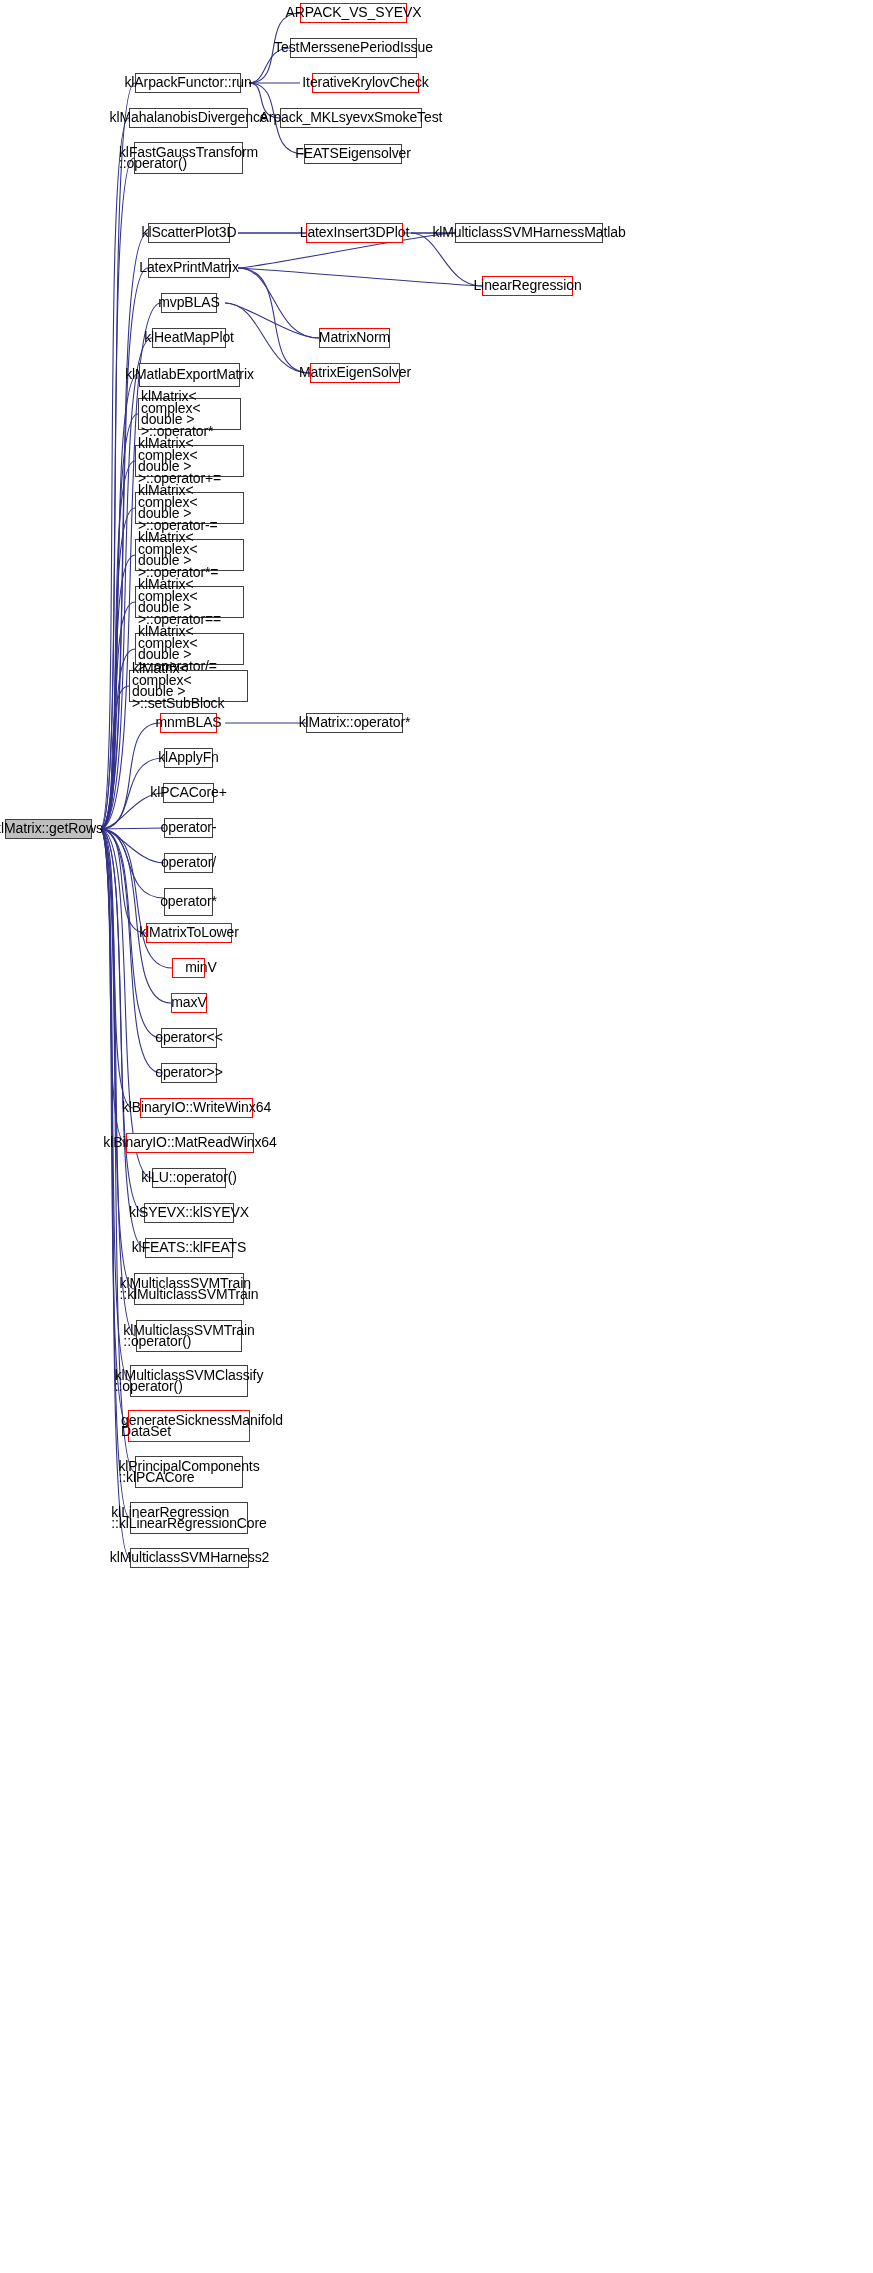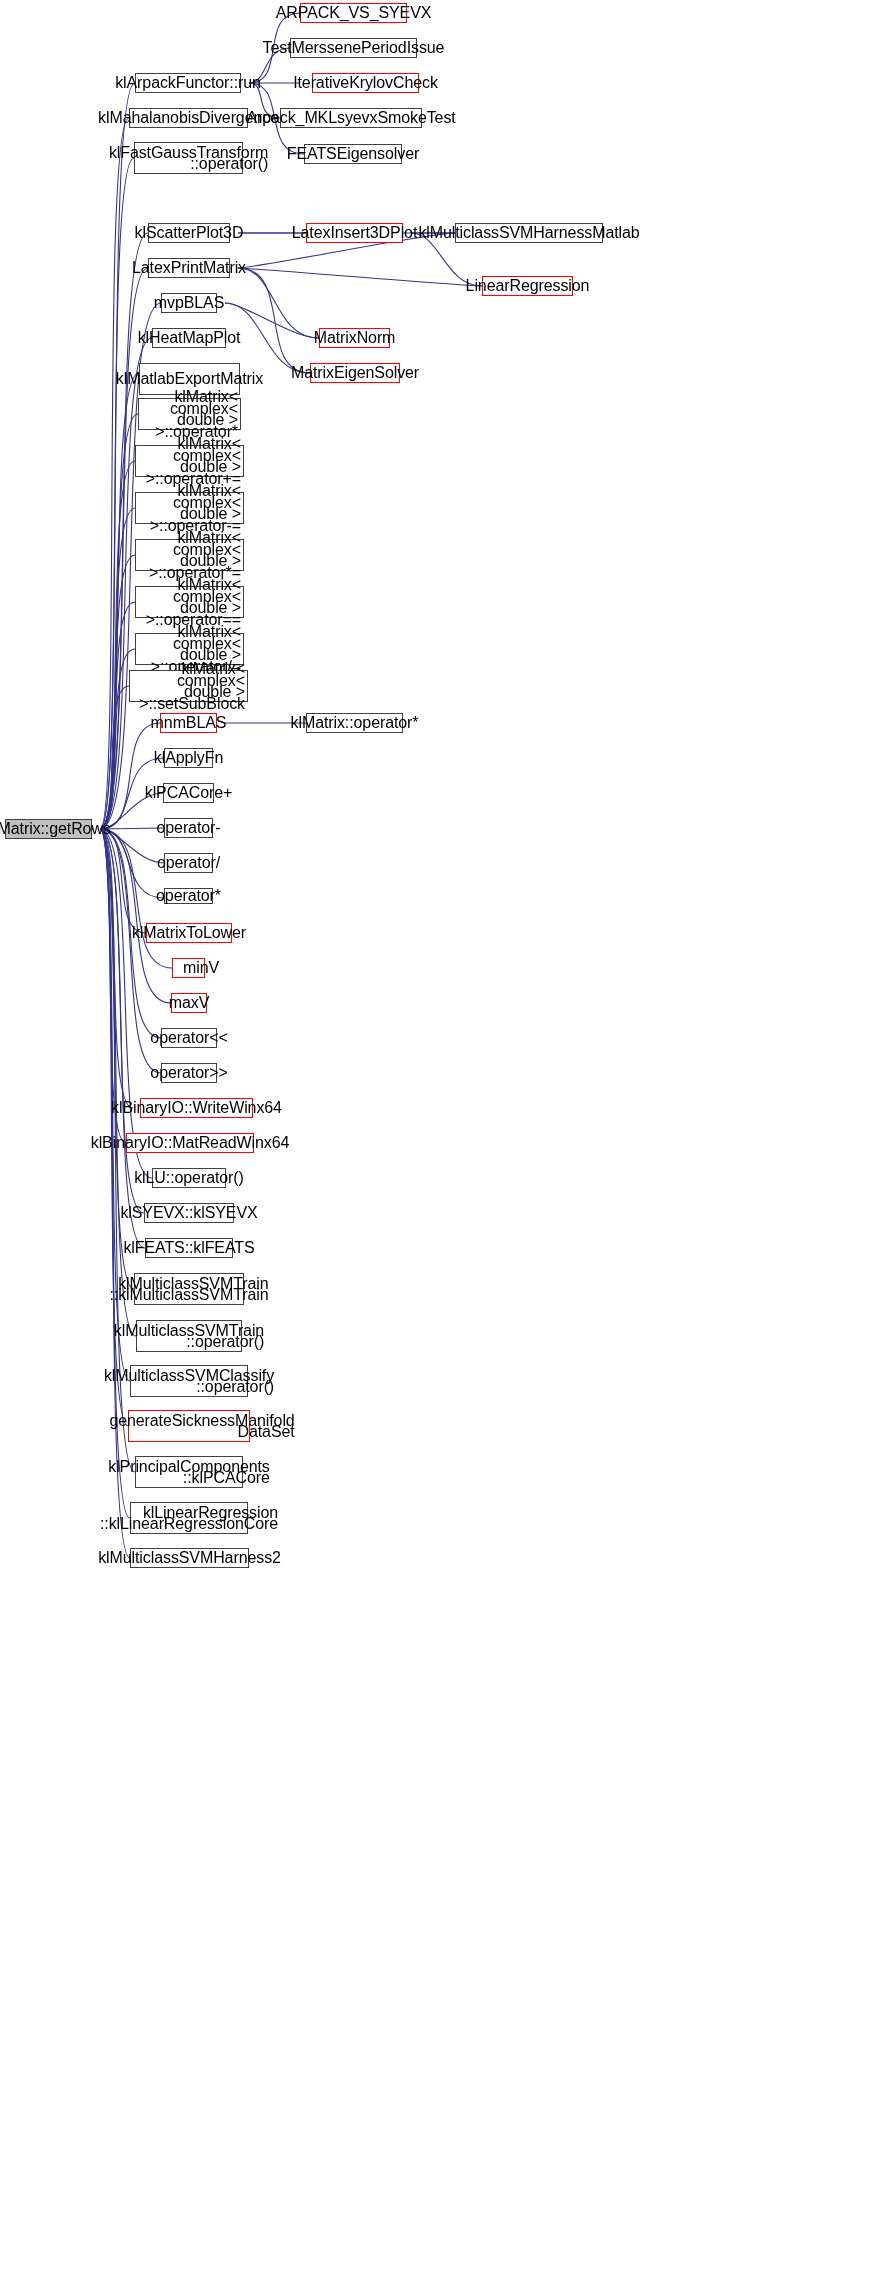--- a/index.html
+++ b/index.html
@@ -1,21 +1,21 @@
 <!DOCTYPE html>
 <html><head>
 <meta charset="utf-8">
 <style>
   html,body{margin:0;padding:0;background:#ffffff;}
   body{font-family:"Liberation Sans","DejaVu Sans",sans-serif;}
   #graph{position:relative;width:873px;height:2273px;background:#fff;overflow:hidden;}
   #edges{position:absolute;left:0;top:0;width:873px;height:2273px;pointer-events:none;}
   .node{position:absolute;box-sizing:border-box;display:flex;align-items:center;
-        justify-content:center;text-align:right;background:#ffffff;
-        border:1px solid #404040;font-size:16px;line-height:11.5px;color:#000;
+        justify-content:center;text-align:left;background:#ffffff;
+        border:1px solid #404040;font-size:14px;line-height:11.5px;color:#000;
         letter-spacing:-0.1px;white-space:pre-line;padding:0 2px;}
   .node.red{border-color:#ff0000;}
   .node.focus{background:#bfbfbf;border-color:#404040;}
 </style>
 </head>
 <body>
 
 <div id="graph">
   <svg id="edges" viewBox="0 0 873 2273" xmlns="http://www.w3.org/2000/svg">
       <path d="M300,13 C258.6,13 287.5,83 249,83" fill="none" stroke="#33338b" stroke-width="1.1"></path>
@@ -138,21 +138,21 @@
 ::operator()</div>
       <div class="node" style="left: 304px; top: 144px; width: 98px; height: 20px;">FEATSEigensolver</div>
       <div class="node" style="left: 148px; top: 223px; width: 82px; height: 20px;">klScatterPlot3D</div>
       <div class="node red" style="left: 306px; top: 223px; width: 97px; height: 20px;">LatexInsert3DPlot</div>
       <div class="node" style="left: 455px; top: 223px; width: 148px; height: 20px;">klMulticlassSVMHarnessMatlab</div>
       <div class="node" style="left: 148px; top: 258px; width: 82px; height: 20px;">LatexPrintMatrix</div>
       <div class="node red" style="left: 482px; top: 276px; width: 91px; height: 20px;">LinearRegression</div>
       <div class="node" style="left: 161px; top: 293px; width: 56px; height: 20px;">mvpBLAS</div>
       <div class="node red" style="left: 319px; top: 328px; width: 71px; height: 20px;">MatrixNorm</div>
       <div class="node" style="left: 152px; top: 328px; width: 74px; height: 20px;">klHeatMapPlot</div>
-      <div class="node" style="left: 139px; top: 363px; width: 101px; height: 32px;">klMatlabExportMatrix</div>
+      <div class="node" style="left: 139px; top: 363px; width: 101px; height: 24px;">klMatlabExportMatrix</div>
       <div class="node red" style="left: 310px; top: 363px; width: 90px; height: 20px;">MatrixEigenSolver</div>
       <div class="node" style="left: 138px; top: 398px; width: 103px; height: 32px;">klMatrix&lt; complex&lt;
 double &gt; &gt;::operator*</div>
       <div class="node" style="left: 135px; top: 445px; width: 109px; height: 32px;">klMatrix&lt; complex&lt;
 double &gt; &gt;::operator+=</div>
       <div class="node" style="left: 135px; top: 492px; width: 109px; height: 32px;">klMatrix&lt; complex&lt;
 double &gt; &gt;::operator-=</div>
       <div class="node" style="left: 135px; top: 539px; width: 109px; height: 32px;">klMatrix&lt; complex&lt;
 double &gt; &gt;::operator*=</div>
       <div class="node" style="left: 135px; top: 586px; width: 109px; height: 32px;">klMatrix&lt; complex&lt;
@@ -160,21 +160,21 @@
       <div class="node" style="left: 135px; top: 633px; width: 109px; height: 32px;">klMatrix&lt; complex&lt;
 double &gt; &gt;::operator/=</div>
       <div class="node" style="left: 129px; top: 670px; width: 119px; height: 32px;">klMatrix&lt; complex&lt;
 double &gt; &gt;::setSubBlock</div>
       <div class="node red" style="left: 160px; top: 713px; width: 57px; height: 20px;">mnmBLAS</div>
       <div class="node" style="left: 306px; top: 713px; width: 97px; height: 20px;">klMatrix::operator*</div>
       <div class="node" style="left: 164px; top: 748px; width: 49px; height: 20px;">klApplyFn</div>
       <div class="node" style="left: 163px; top: 783px; width: 51px; height: 20px;">klPCACore+</div>
       <div class="node" style="left: 164px; top: 818px; width: 49px; height: 20px;">operator-</div>
       <div class="node" style="left: 164px; top: 853px; width: 49px; height: 20px;">operator/</div>
-      <div class="node" style="left: 164px; top: 888px; width: 49px; height: 16px;">operator*</div>
+      <div class="node" style="left: 164px; top: 888px; width: 49px; height: 28px;">operator*</div>
       <div class="node red" style="left: 146px; top: 923px; width: 86px; height: 20px;">klMatrixToLower</div>
       <div class="node red" style="left: 172px; top: 958px; width: 33px; height: 20px; padding-left: 27px;">minV</div>
       <div class="node red" style="left: 171px; top: 993px; width: 36px; height: 20px;">maxV</div>
       <div class="node" style="left: 161px; top: 1028px; width: 56px; height: 20px;">operator&lt;&lt;</div>
       <div class="node" style="left: 161px; top: 1063px; width: 56px; height: 20px;">operator&gt;&gt;</div>
       <div class="node red" style="left: 140px; top: 1098px; width: 113px; height: 20px;">klBinaryIO::WriteWinx64</div>
       <div class="node red" style="left: 126px; top: 1133px; width: 128px; height: 20px;">klBinaryIO::MatReadWinx64</div>
       <div class="node" style="left: 152px; top: 1168px; width: 74px; height: 20px;">klLU::operator()</div>
       <div class="node" style="left: 144px; top: 1203px; width: 90px; height: 20px;">klSYEVX::klSYEVX</div>
       <div class="node" style="left: 145px; top: 1238px; width: 88px; height: 20px;">klFEATS::klFEATS</div>

